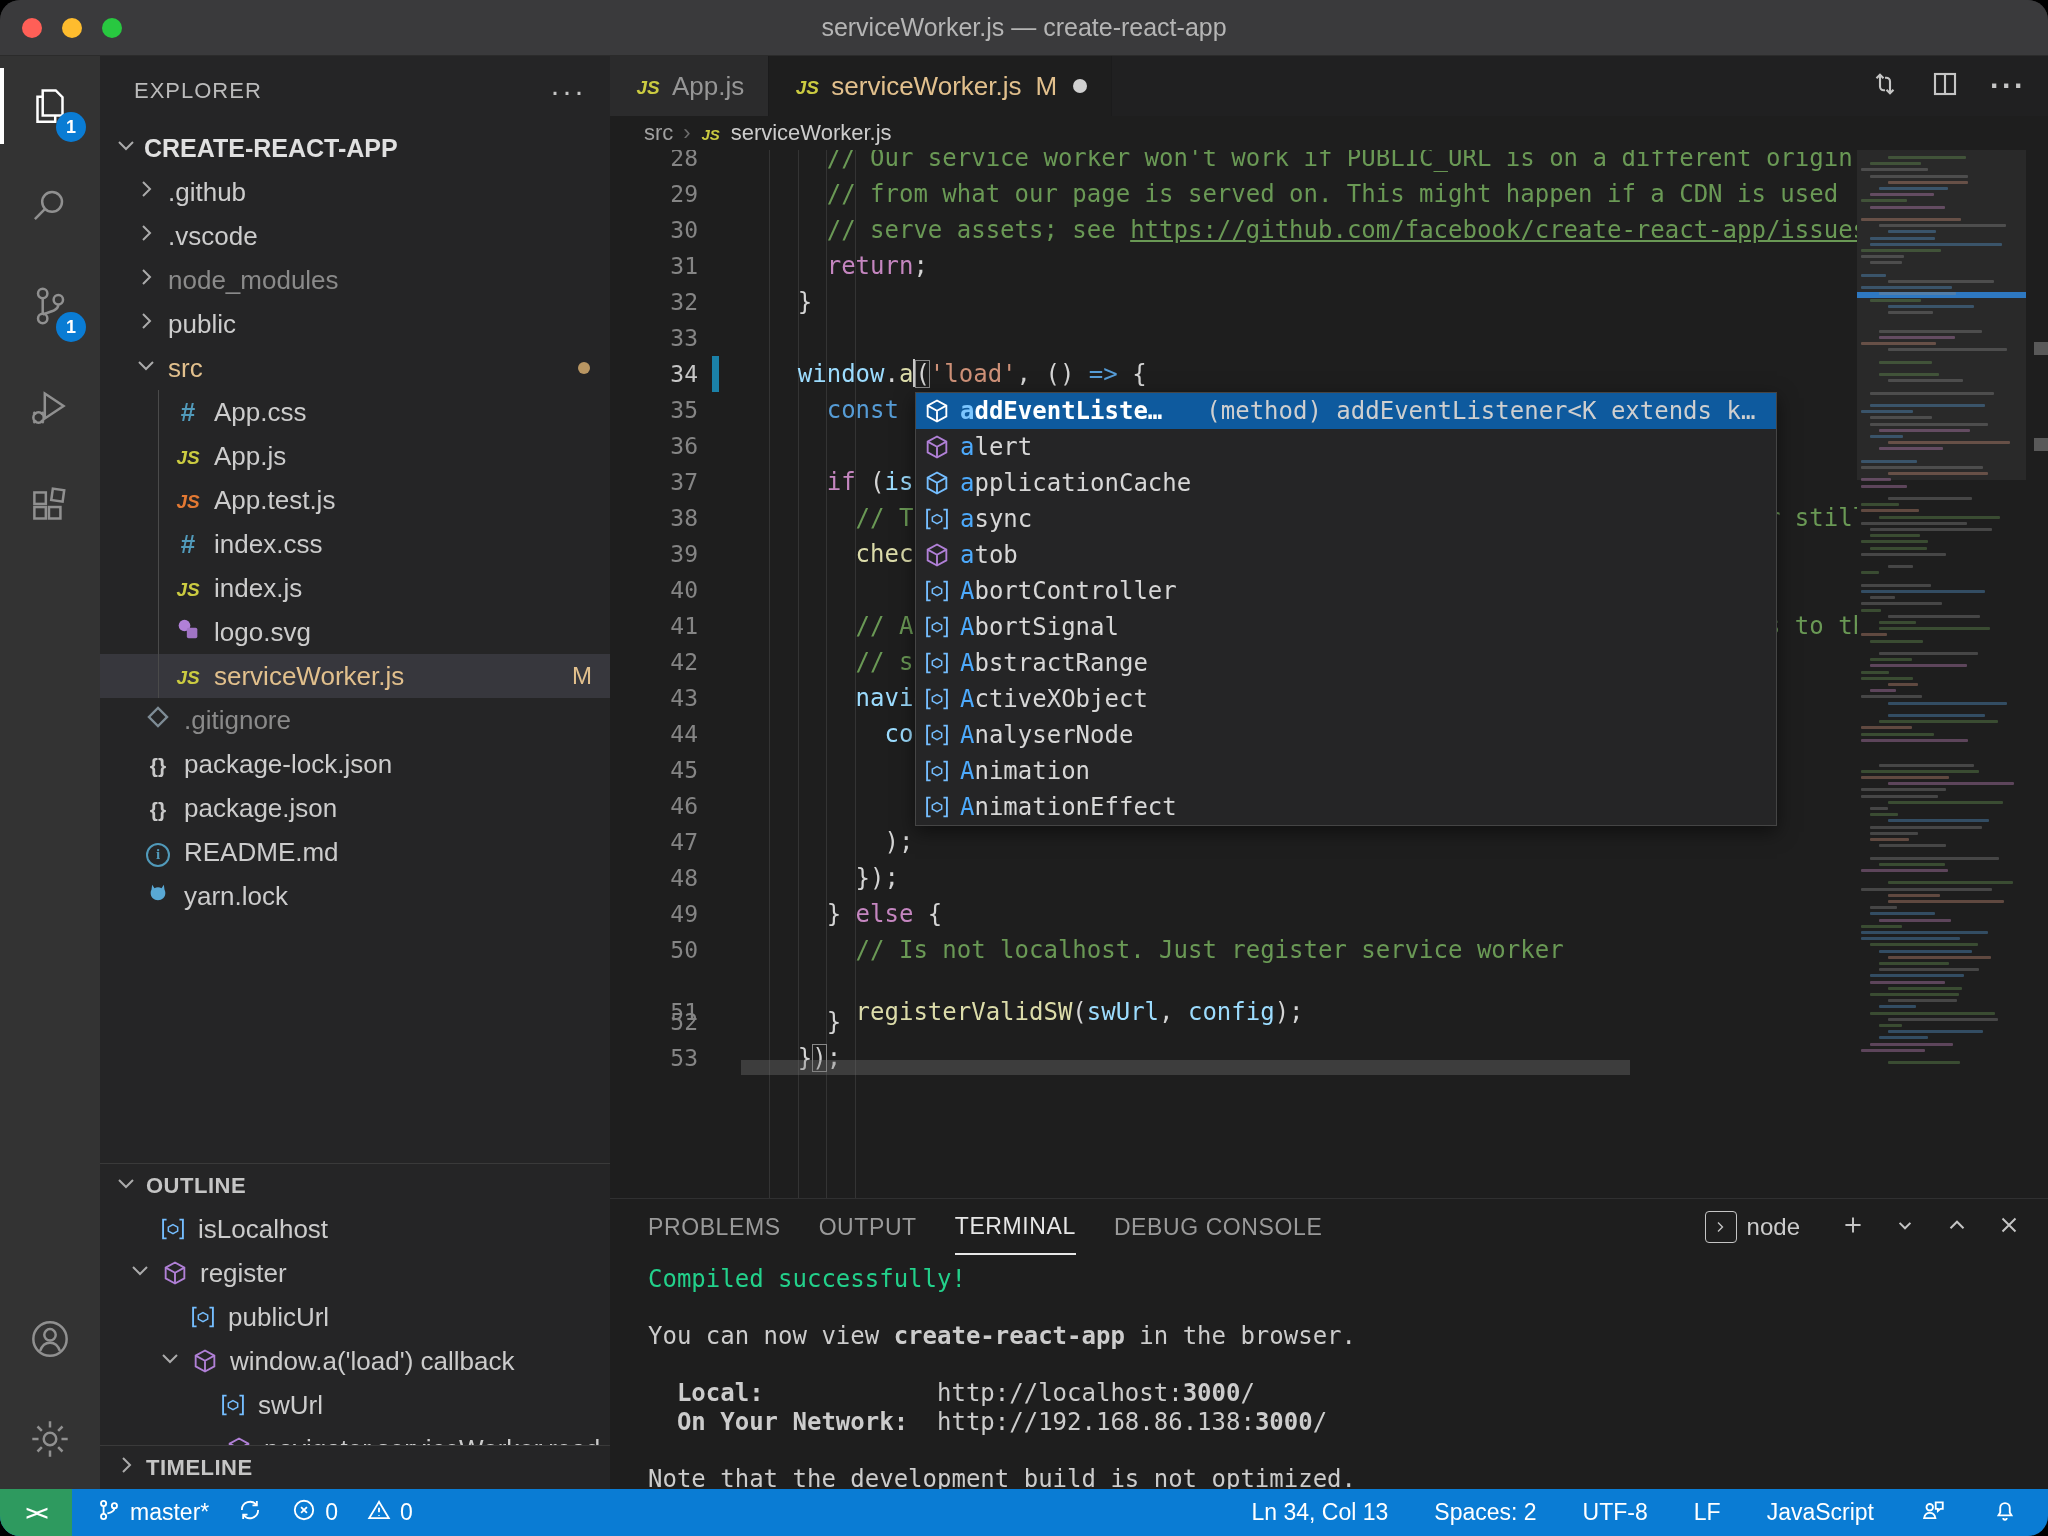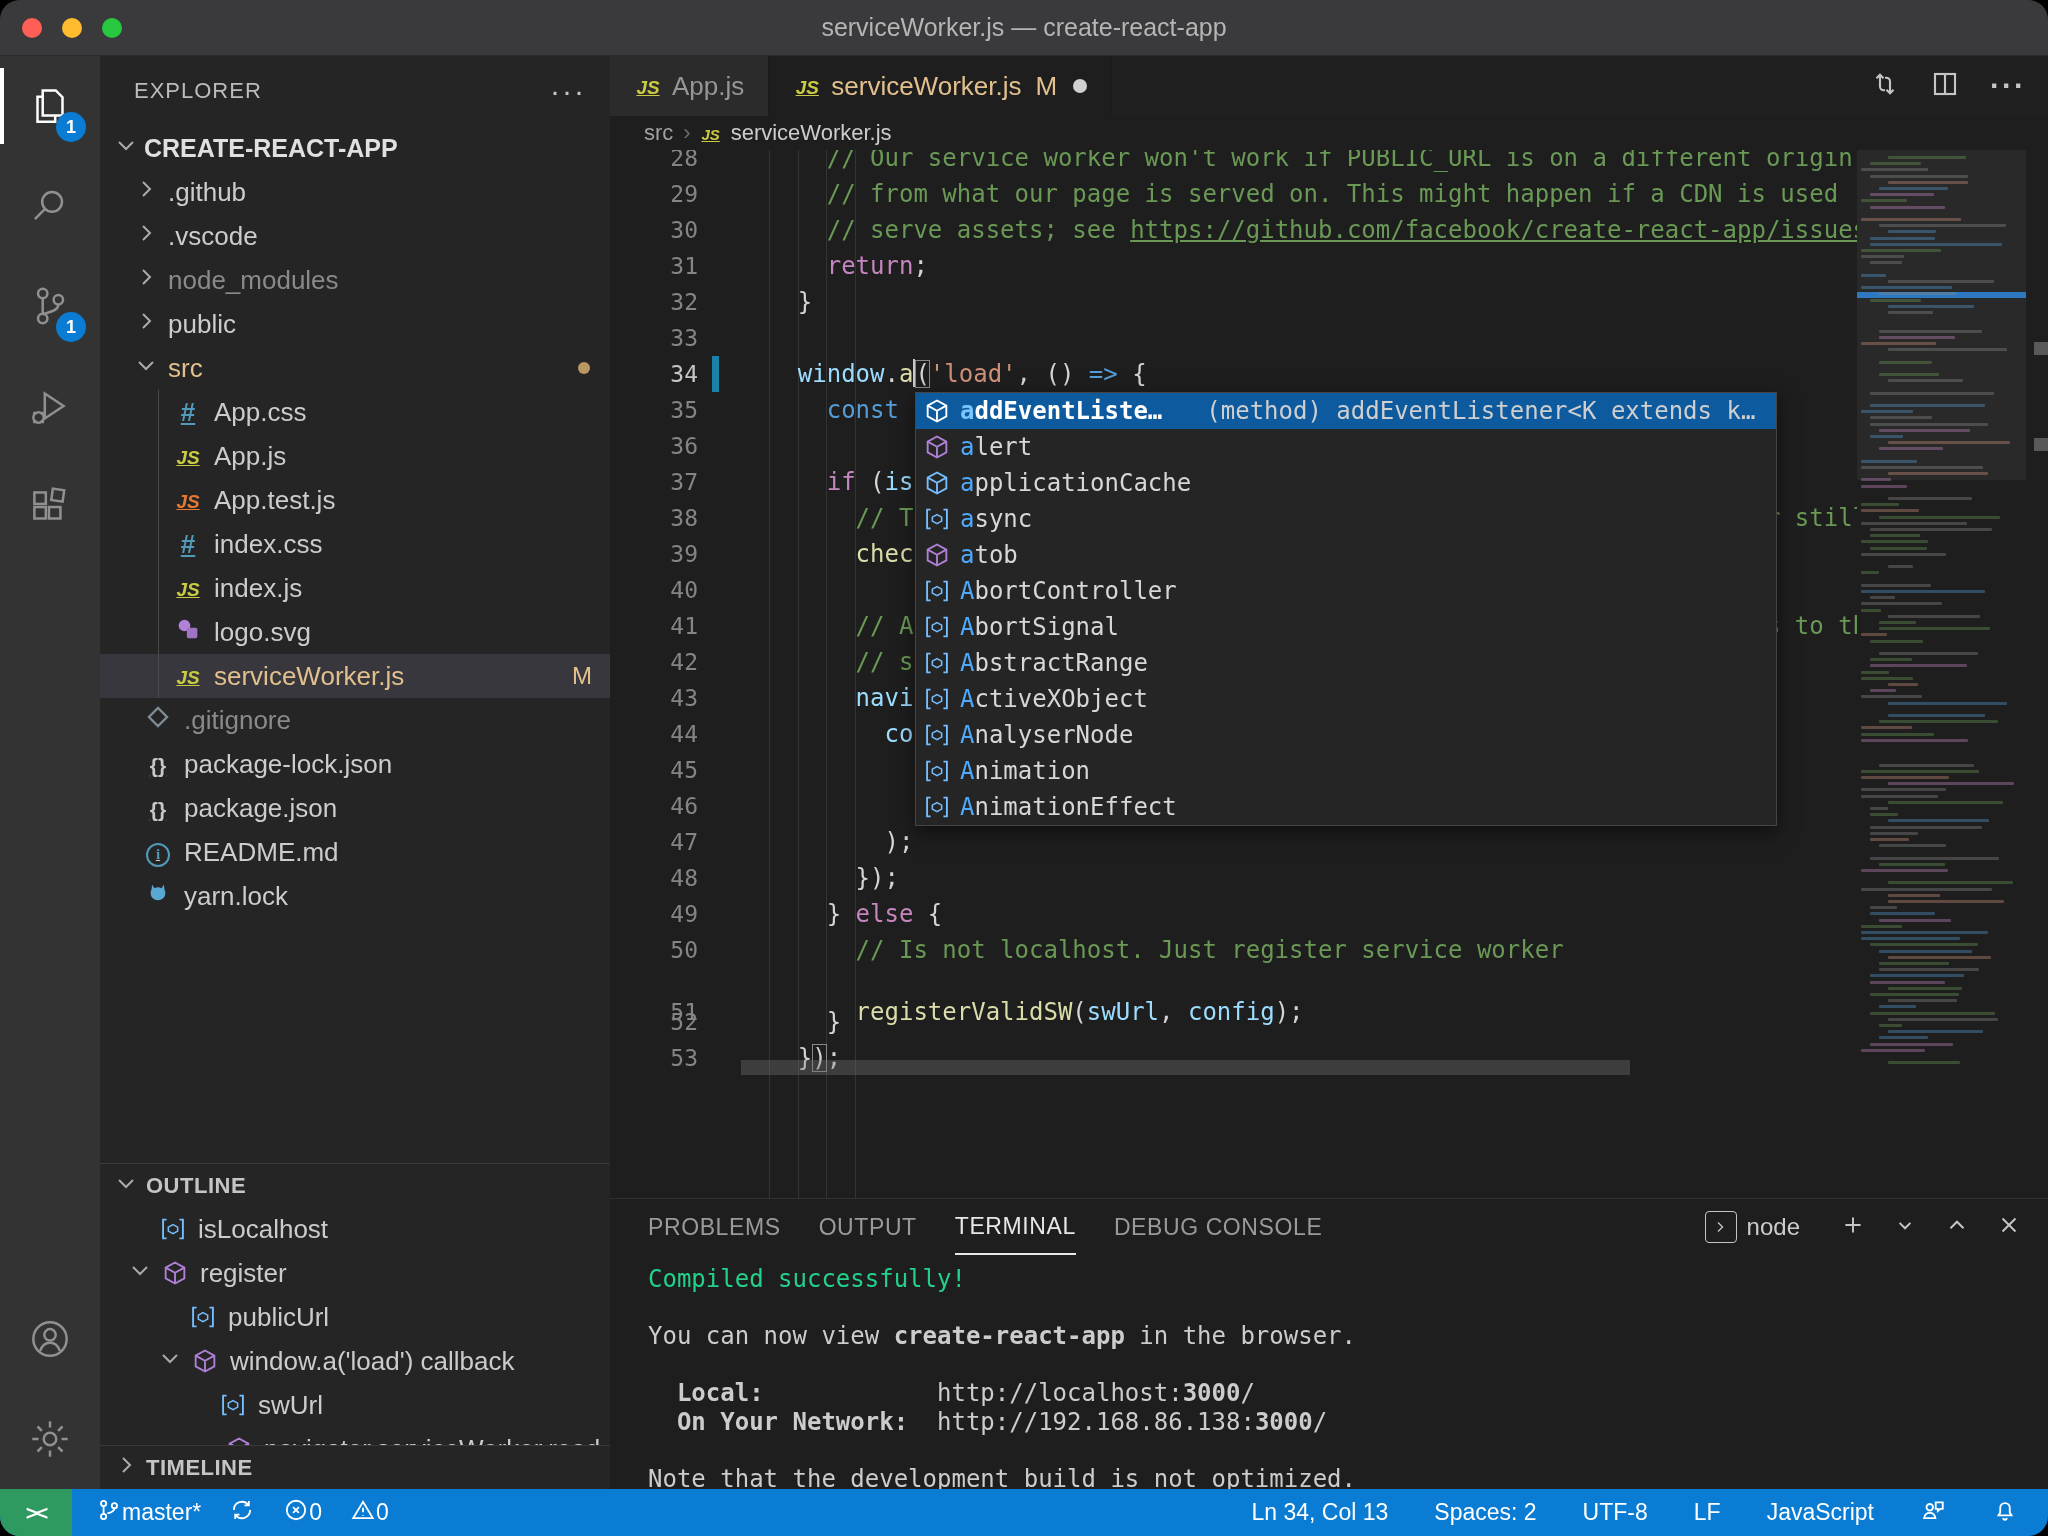--- a/index.html
+++ b/index.html
@@ -33,21 +33,21 @@
   .proj-row .chev{width:24px;margin-right:6px;}
   .chev svg{width:24px;height:24px;stroke:#ababab;fill:none;stroke-width:2;}
   #file-tree{position:relative;}
   .tree-row{height:44px;display:flex;align-items:center;font-size:26px;color:#cccccc;position:relative;}
   .tree-row.dir{padding-left:34px;}
   .tree-row.file{padding-left:44px;}
   .tree-row .chev{width:24px;margin-right:10px;flex:none;}
   .tree-row.selected{background:#37373d;}
   .tree-row.dim .lbl{color:#8a8a8a;}
   .tree-row.modc .lbl{color:#e2c08d;}
-  .fi{display:inline-flex;width:28px;height:28px;margin-right:12px;align-items:center;justify-content:center;flex:none;text-decoration:underline;}
+  .fi{display:inline-flex;width:28px;height:28px;margin-right:12px;align-items:center;justify-content:center;flex:none;}
   .fi-js{color:#cbcb41;font-weight:700;font-size:19px;font-style:italic;}
   .fi-js.orange{color:#e37933;}
   .fi-info{width:24px;height:24px;border:2px solid #519aba;border-radius:50%;color:#519aba;
            font-size:15px;font-weight:700;font-family:"Liberation Serif",serif;}
   .m-badge{margin-left:auto;margin-right:18px;color:#e2c08d;font-size:24px;}
   .mod-dot{margin-left:auto;margin-right:20px;width:12px;height:12px;border-radius:50%;background:#b99662;}
   .tree-guide{position:absolute;left:58px;top:220px;height:308px;border-left:1px solid #4a4a4a;}
   .sb-flex{flex:1;}
   .sb-section{height:44px;display:flex;align-items:center;padding-left:14px;border-top:1px solid #3a3a3a;
               font-weight:700;font-size:22px;color:#c5c5c5;letter-spacing:.5px;flex:none;}
@@ -119,21 +119,21 @@
   .shell-label{font-size:24px;color:#cccccc;margin-right:14px;}
   .terminal{position:absolute;left:38px;top:66px;right:20px;bottom:0;font-family:"DejaVu Sans Mono",monospace;
             font-size:24px;line-height:28.6px;color:#cccccc;white-space:pre;}
   .tgreen{color:#23d18b;}.tcyan{color:#29b8db;}.tbold{font-weight:700;}
   .tcursor{display:inline-block;width:13px;height:25px;border:2px solid #c9c9c9;vertical-align:middle;}
   
   .statusbar{position:absolute;left:0;bottom:0;width:2048px;height:47px;background:#0a7cd4;display:flex;
              align-items:center;font-size:23px;color:#ffffff;}
   .remote{width:72px;height:47px;background:#2e9a5f;display:flex;align-items:center;justify-content:center;
           font-weight:700;font-size:21px;letter-spacing:-2px;flex:none;}
-  .st-item{display:flex;align-items:center;margin:0 14px;white-space:nowrap;}
+  .st-item{display:flex;align-items:center;gap:8px;margin:0 14px;white-space:nowrap;}
   .st-item svg{width:26px;height:26px;stroke:#ffffff;fill:none;stroke-width:1.7;}
   .st-left{display:flex;align-items:center;margin-left:10px;}
   .st-right{display:flex;align-items:center;margin-left:auto;margin-right:16px;gap:18px;}
 </style>
 </head>
 <body>
 
 <div class="page">
 
   <div class="titlebar">

